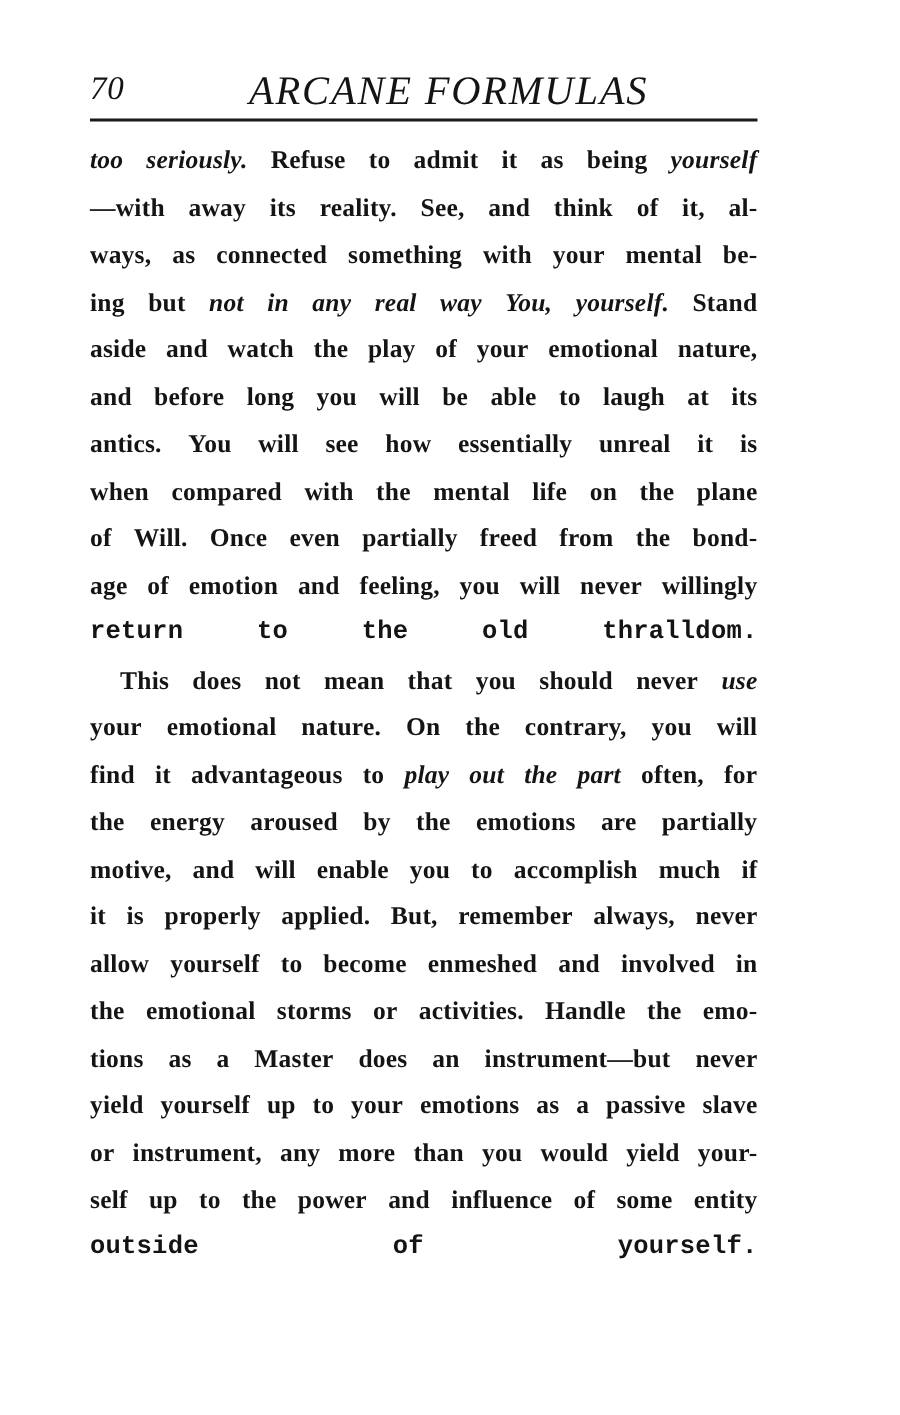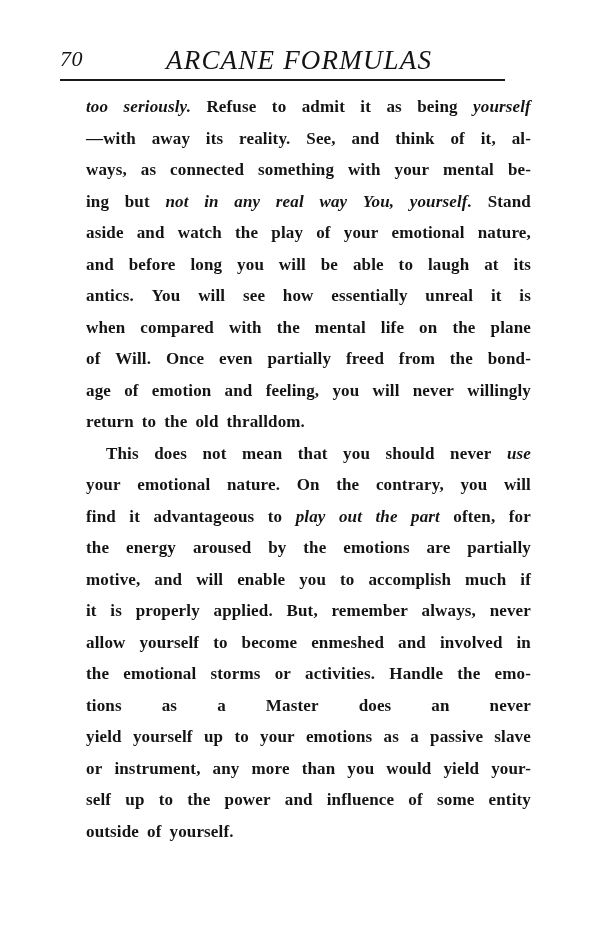--- a/index.html
+++ b/index.html
@@ -52,21 +52,20 @@
       top: 79px;
       width: 445px;
       height: 2px;
       background: #1a1a1a;
     }
     .text-block {
       position: absolute;
       left: 60px;
       top: 91px;
       width: 445px;
-      margin-left: 26px;
     }
     .line {
       display: block;
       height: 31.5px;
       line-height: 31.5px;
       font-size: 17px;
       font-weight: bold;
       text-align: justify;
       text-align-last: justify;
       white-space: nowrap;
@@ -80,22 +79,23 @@
       padding-left: 20px;
     }
     .line .it {
       font-style: italic;
     }
     .line-inner {
       display: flex;
       justify-content: space-between;
     }
     .line.last .line-inner {
-      justify-content: flex-start;
+      justify-content: space-between;
       gap: 8px;
+      font-family: Liberation Mono, monospace;
     }
     .w { display: inline-block; }
     .w.it { font-style: italic; }
   </style>
 </head>
 <body>
 
 <div class="page">
   <div class="running-head">
     <span class="page-number">70</span>
@@ -349,20 +349,21 @@
           </div>
         </div>
         <div class="line">
           <div class="line-inner">
             <span class="w">tions</span>
             <span class="w">as</span>
             <span class="w">a</span>
             <span class="w">Master</span>
             <span class="w">does</span>
             <span class="w">an</span>
+            <span class="w">instrument—but</span>
             <span class="w">never</span>
           </div>
         </div>
         <div class="line">
           <div class="line-inner">
             <span class="w">yield</span>
             <span class="w">yourself</span>
             <span class="w">up</span>
             <span class="w">to</span>
             <span class="w">your</span>

